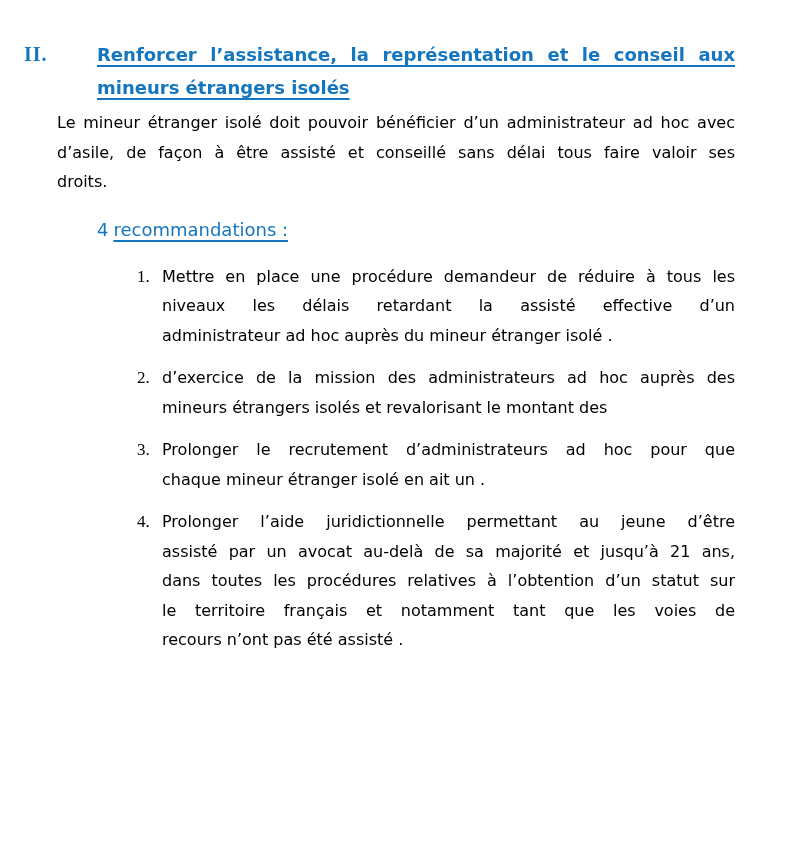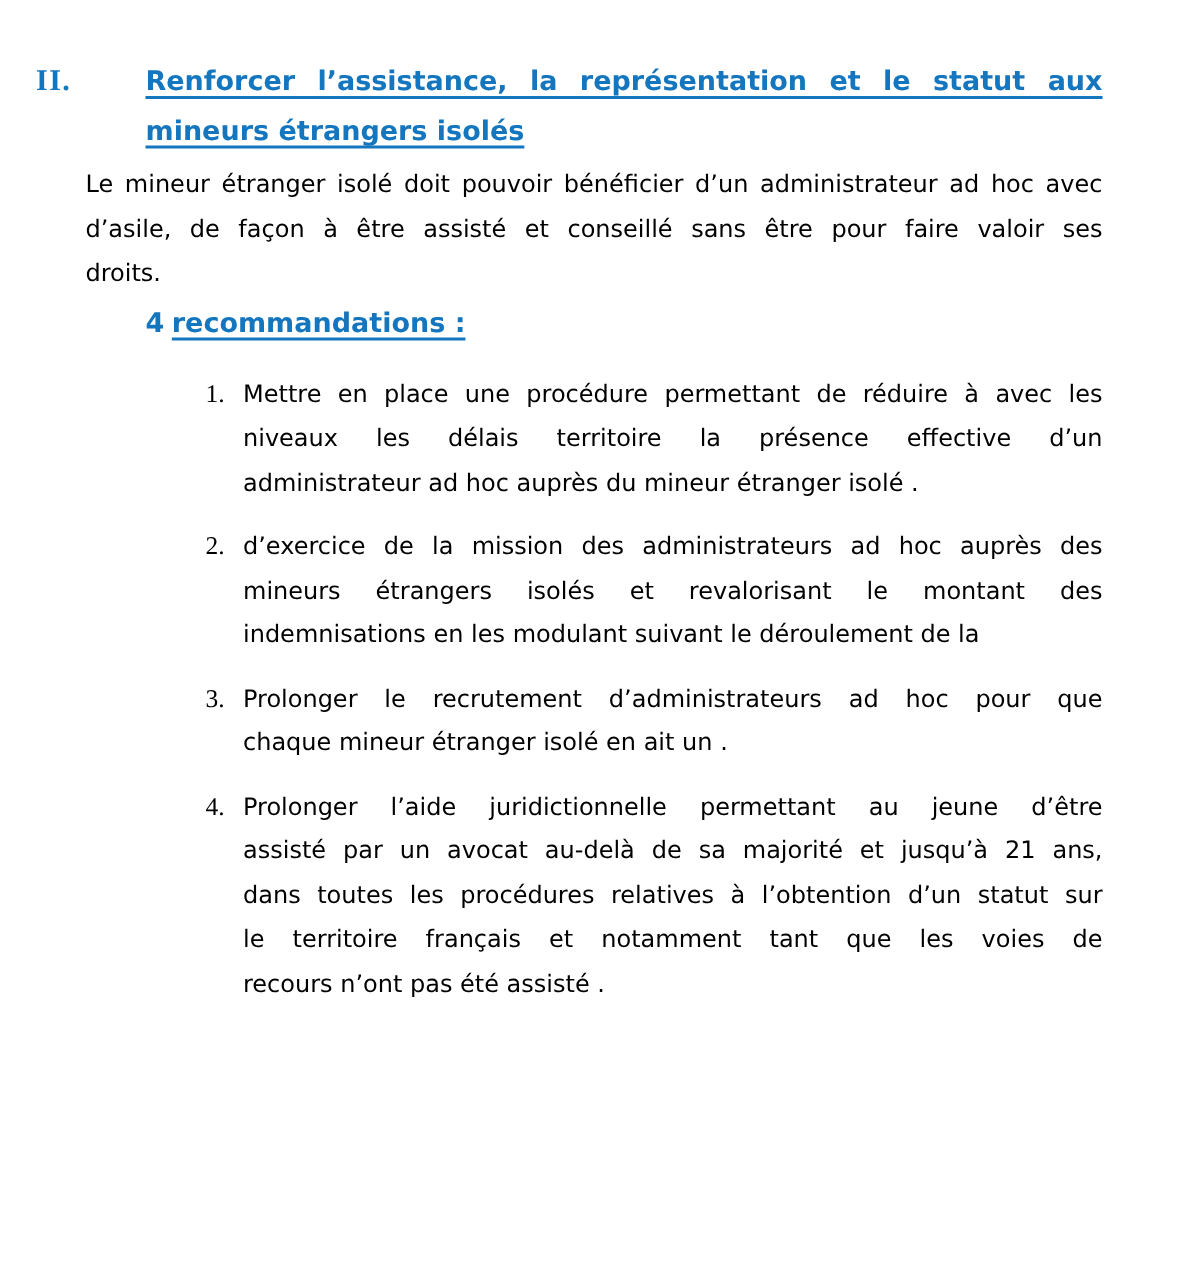--- a/index.html
+++ b/index.html
@@ -29,22 +29,22 @@
     text-decoration-thickness: 2px;
     text-underline-offset: 4px;
   }
 
   .intro {
     margin: 4px 0 0 57px; width: 678px;
     font-size: 16px; line-height: 29.5px;
   }
 
   .reco-heading {
-    margin: 4px 0 0 97px; font-size: 18px; line-height: 30px;
-    font-weight: bold; color: var(--accent);
+    margin: 18px 0 0 97px; font-size: 18px; line-height: 30px;
+    font-weight: normal; color: var(--accent);
   }
   .reco-heading .count { margin-right: 5px; }
   .reco-heading .underlined {
     text-decoration: underline;
     text-decoration-thickness: 2px;
     text-underline-offset: 4px;
   }
 
   .reco-list { margin-top: 17px; }
   .reco-item { display: flex; margin-left: 137px; margin-bottom: 13px; }
@@ -56,52 +56,51 @@
   .item-text { width: 573px; font-size: 16px; line-height: 29.5px; }
 </style>
 </head>
 <body>
 
 <div class="page">
 
   <div class="heading">
     <div class="heading-numeral">II.</div>
     <div class="heading-title">
-        <div class="tline">Renforcer l’assistance, la représentation et le statut aux</div>
+        <div class="tline">Renforcer l’assistance, la représentation et le conseil aux</div>
         <div class="tline">mineurs étrangers isolés</div>
       </div>
   </div>
 
   <div class="intro">
       <div class="tline">Le mineur étranger isolé doit pouvoir bénéficier d’un administrateur ad hoc avec</div>
-      <div class="tline">d’asile, de façon à être assisté et conseillé  sans être  pour faire valoir ses</div>
+      <div class="tline">d’asile, de façon à être assisté et conseillé  sans délai  tous faire valoir ses</div>
       <div class="tline">droits.</div>
     </div>
 
   <div class="reco-heading">
     <span class="count">4</span><span class="underlined">recommandations :</span>
   </div>
 
   <div class="reco-list">
 
     <div class="reco-item">
       <div class="item-number">1.</div>
       <div class="item-text">
-          <div class="tline">Mettre en place une procédure permettant de réduire à avec les</div>
-          <div class="tline">niveaux les délais territoire la présence effective d’un</div>
+          <div class="tline">Mettre en place une procédure demandeur de réduire à tous les</div>
+          <div class="tline">niveaux les délais retardant la assisté effective d’un</div>
           <div class="tline">administrateur ad hoc auprès du mineur étranger isolé .</div>
         </div>
     </div>
 
     <div class="reco-item">
       <div class="item-number">2.</div>
       <div class="item-text">
           <div class="tline">d’exercice de la  mission des administrateurs ad hoc auprès des</div>
           <div class="tline">mineurs étrangers isolés et revalorisant le montant des</div>
-          <div class="tline">indemnisations en les modulant suivant le déroulement de la</div>
         </div>
     </div>
 
     <div class="reco-item">
       <div class="item-number">3.</div>
       <div class="item-text">
           <div class="tline">Prolonger le recrutement d’administrateurs ad hoc pour que</div>
           <div class="tline">chaque mineur étranger isolé en ait un .</div>
         </div>
     </div>

